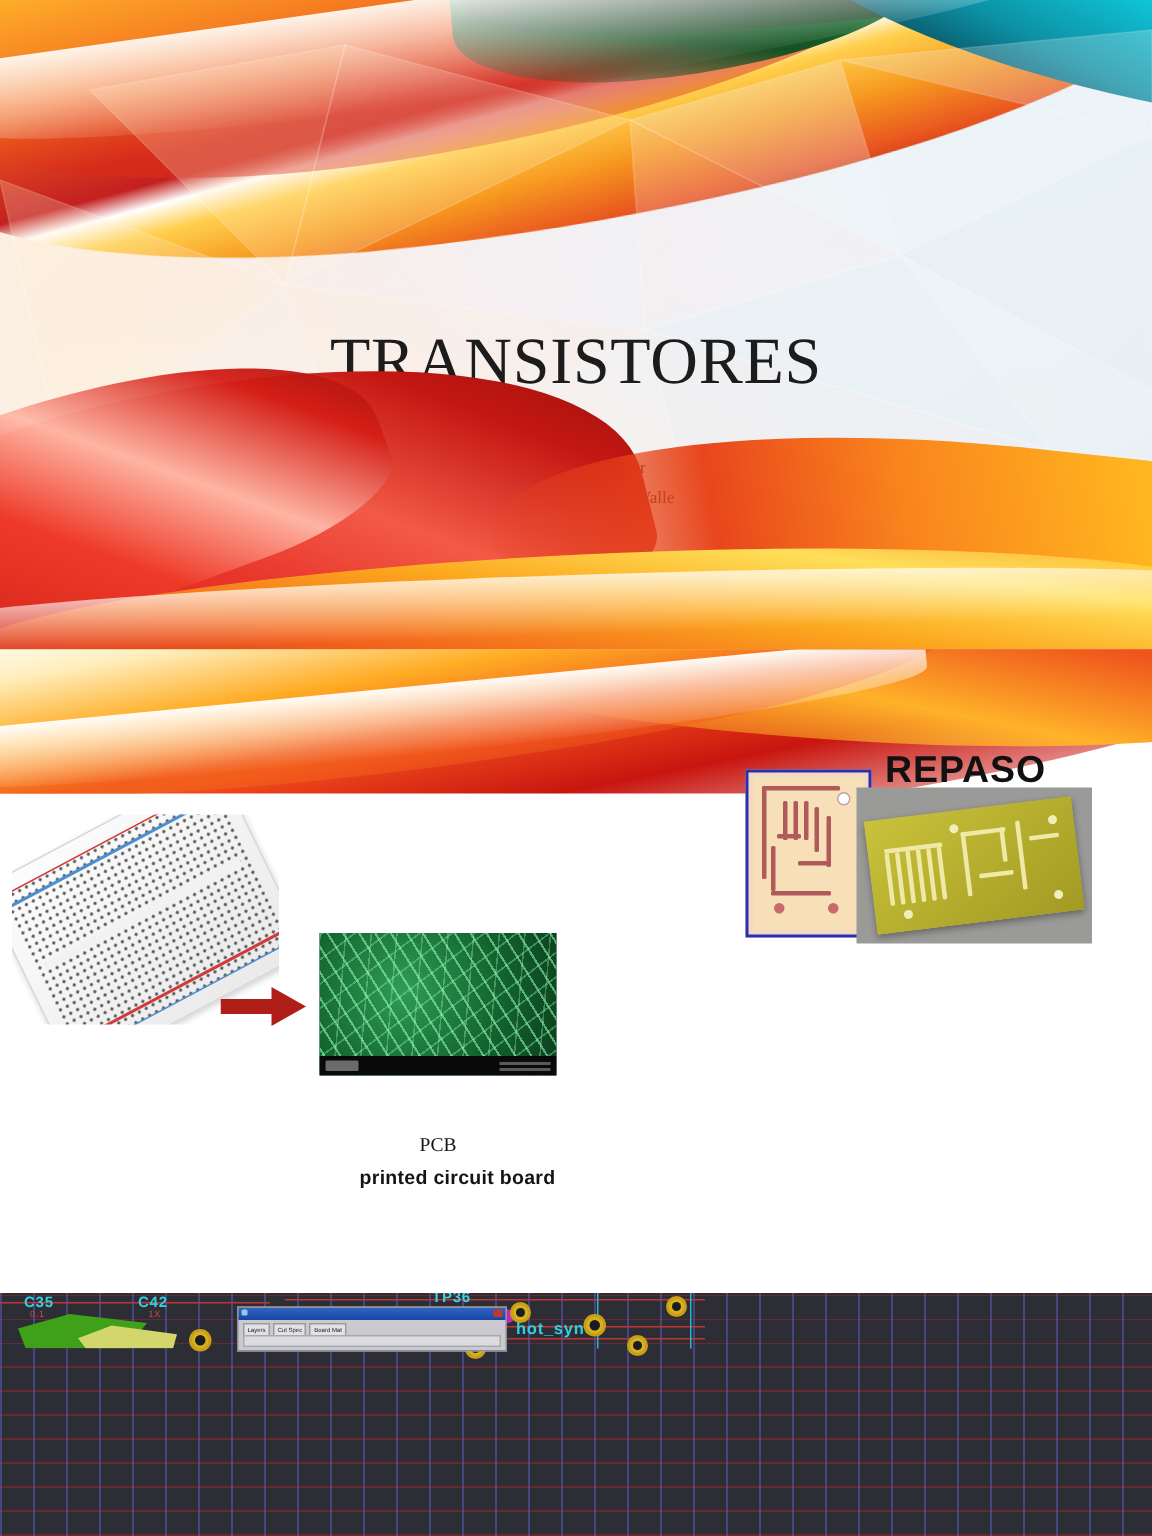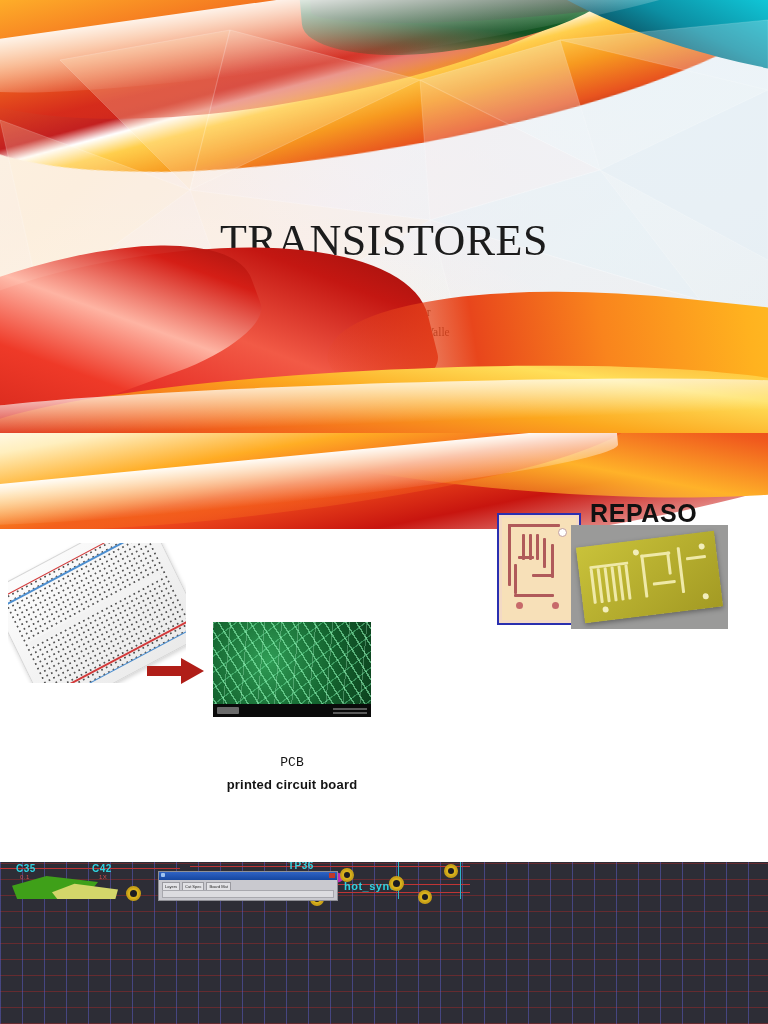--- a/index.html
+++ b/index.html
@@ -134,22 +134,22 @@
 
   
   #etch{left:571px;top:92px;width:157px;height:104px;background:#9a9a99;}
   #etch .brd{position:absolute;left:9px;top:14px;right:9px;bottom:14px;
     background:linear-gradient(145deg,#c9c23a,#a39a23);transform:rotate(-7deg);
     box-shadow:0 2px 5px rgba(0,0,0,.35);}
   #etch .tr{position:absolute;background:#efe9a8;border-radius:1px;}
   #etch .hole{position:absolute;background:#f2eebb;border-radius:50%;}
 
   .caption{position:absolute;text-align:center;color:#141414;}
-  #cap-pcb{left:213px;top:322px;width:158px;font-family:Liberation Mono, monospace;font-size:13px;}
-  #cap-pcb-full{left:150px;top:344px;width:284px;font-family:"Liberation Sans",sans-serif;
+  #cap-pcb{left:213px;top:322px;width:158px;font-family:Liberation Serif, serif;font-size:13px;}
+  #cap-pcb-full{left:163px;top:344px;width:284px;font-family:"Liberation Sans",sans-serif;
     font-size:13px;font-weight:bold;letter-spacing:.2px;}
 
   
   #slide3{top:862px;height:162px;background:#fff;}
   .banner3{position:absolute;left:0;top:0;width:768px;height:68px;overflow:hidden;}
   .b3-a{position:absolute;left:-60px;top:-52px;width:1000px;height:150px;border-radius:0 0 60% 50%;
     background:linear-gradient(172deg,#ffe14c 0%,#ffbe28 20%,#f9851d 40%,#e6401b 58%,#b3120e 74%,rgba(150,18,12,0) 100%);
     transform:rotate(-4deg);}
   .b3-b{position:absolute;left:-120px;top:-16px;width:720px;height:84px;border-radius:0 0 75% 55%;
     background:linear-gradient(176deg,#ffffff 0%,#ffe9a8 22%,#ff9f22 50%,#ef551c 72%,rgba(200,50,18,0) 100%);

